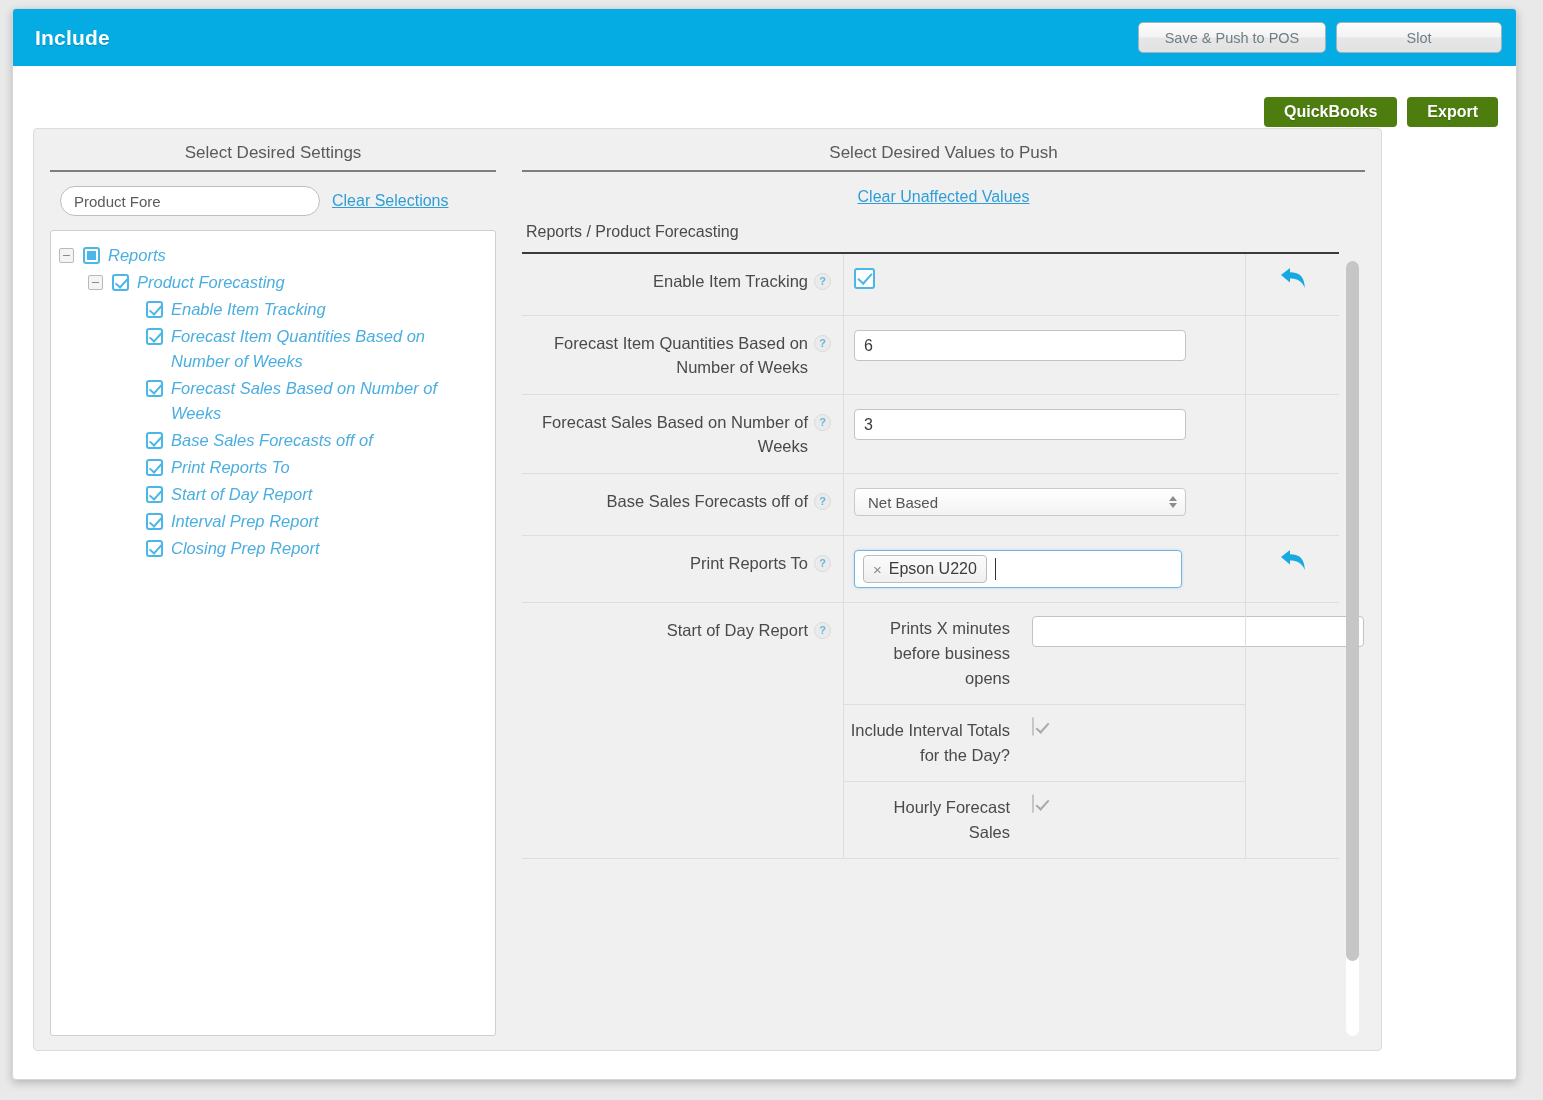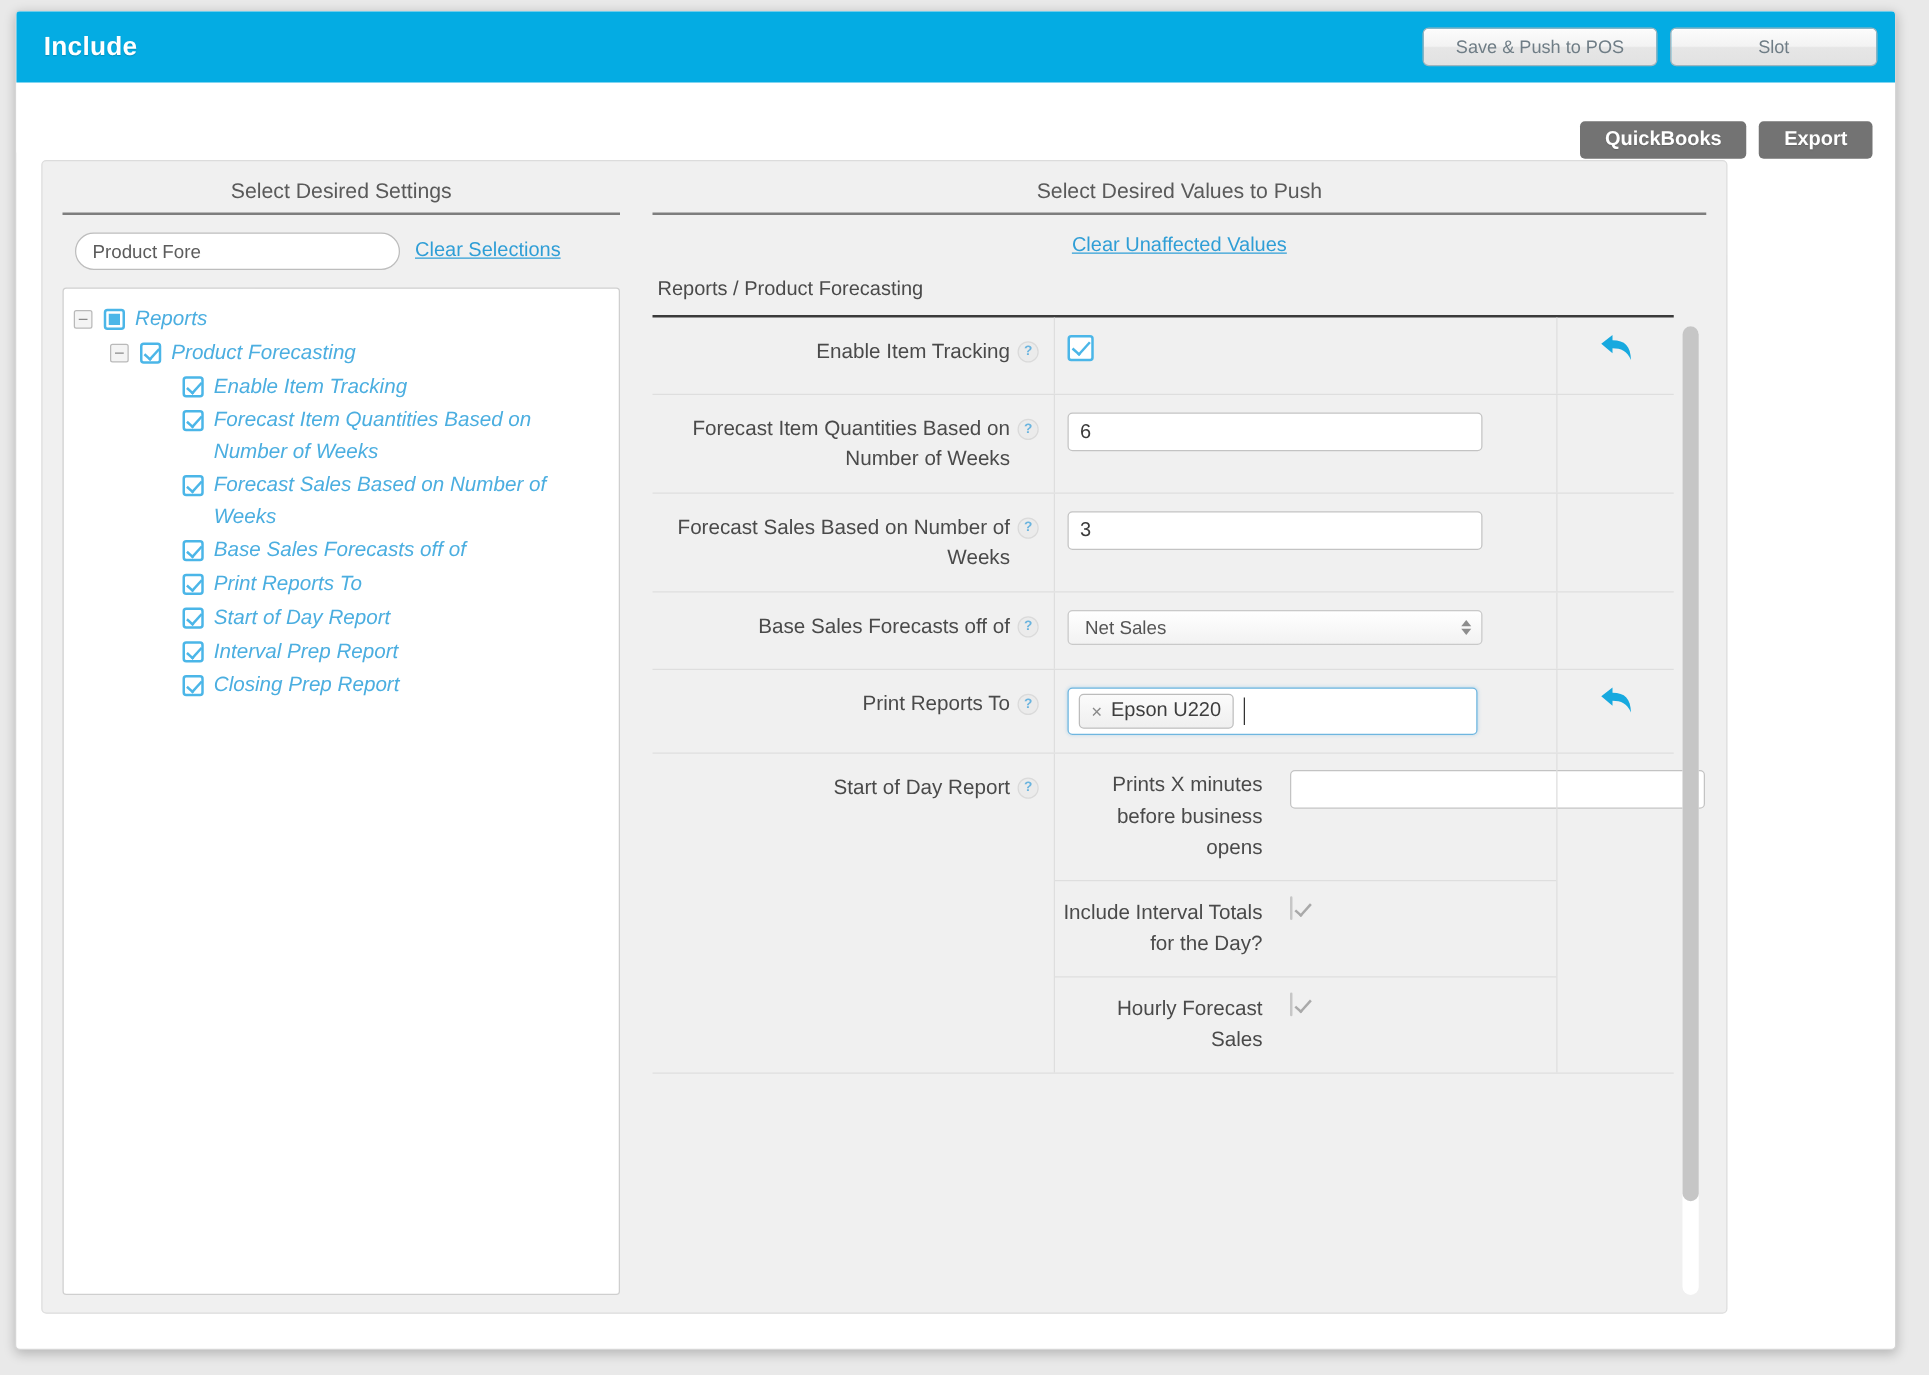--- a/index.html
+++ b/index.html
@@ -66,21 +66,21 @@
     justify-content: flex-end;
     align-items: center;
     padding: 0 18px 0 0;
     gap: 10px;
   }
   .btn-blue {
     height: 30px;
     padding: 0 20px;
     border: none;
     border-radius: 4px;
-    background: #737373;
+    background: #4d7c0f;
     color: #ffffff;
     font-size: 16px;
     font-weight: bold;
     font-family: "Liberation Sans", sans-serif;
     cursor: pointer;
     text-shadow: 0 1px 1px rgba(0,0,0,0.15);
     margin-top: 36px;
   }
 
   
@@ -607,21 +607,21 @@
               <div class="fundo"></div>
             </div>
 
             <div class="frow">
               <div class="flabel">
                 <span class="txt">Base Sales Forecasts off of</span>
                 <span class="help">?</span>
               </div>
               <div class="fctrl">
                 <div class="select-ctrl">
-                  <span>Net Sales</span>
+                  <span>Net Based</span>
                   <span class="stepper">
                     <i class="up"></i>
                       <i class="dn"></i>
                   </span>
                 </div>
               </div>
               <div class="fundo"></div>
             </div>
 
             <div class="frow">

